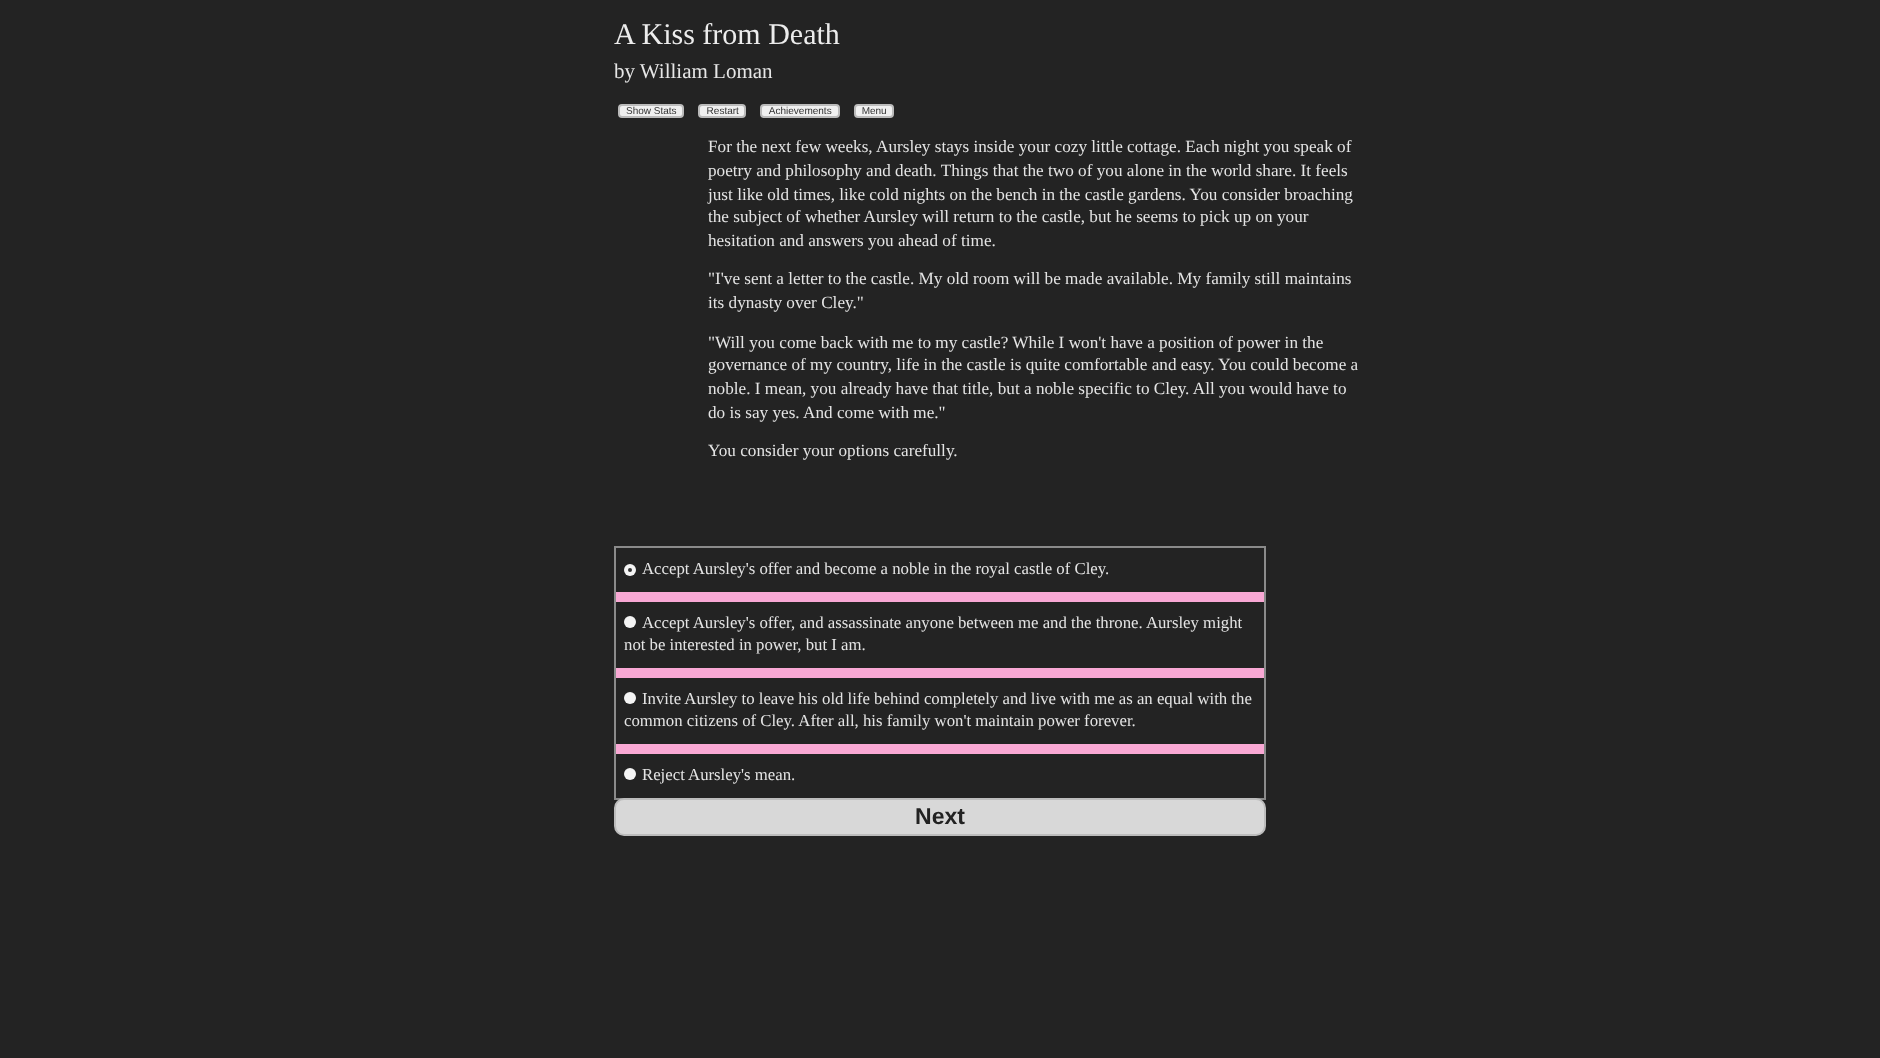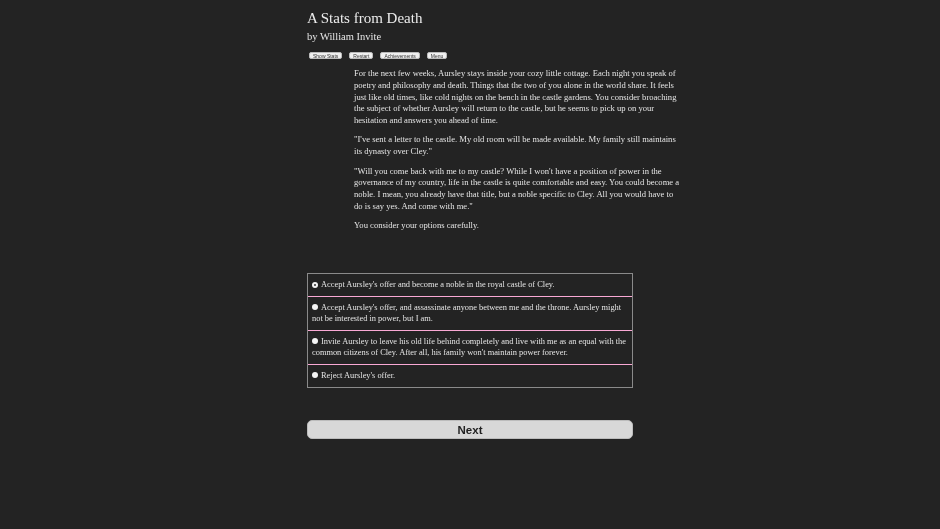--- a/index.html
+++ b/index.html
@@ -77,21 +77,21 @@
       position: absolute;
       top: 273px;
       left: 0;
       width: 324px;
       border: 1px solid #8a8a8a;
       border-radius: 0;
       box-sizing: border-box;
       width: 326px;
     }
     .choice {
-      border-top: 1px solid #f9a8d4;
+      border-top: 5px solid #f9a8d4;
       padding: 5px 4px 5px 4px;
       font-family: "Liberation Serif", serif;
       font-size: 8.4px;
       line-height: 11.6px;
       color: #e4e4e4;
       cursor: pointer;
     }
     .choice:first-child {
       border-top: none;
     }
@@ -110,43 +110,43 @@
       position: absolute;
       left: 2px;
       top: 2px;
       width: 2px;
       height: 2px;
       border-radius: 50%;
       background: #333;
     }
     .next-btn {
       position: absolute;
-      top: 420px;
+      top: 399px;
       left: 0;
       width: 326px;
       height: 19px;
       background: #d8d8d8;
       border: 1px solid #bcbcbc;
       border-radius: 5px;
       box-sizing: border-box;
       font-family: "Liberation Sans", sans-serif;
       font-weight: bold;
       font-size: 11.5px;
       color: #222;
       text-align: center;
       line-height: 17px;
       cursor: pointer;
     }
   </style>
 </head>
 <body>
 
 <div class="container">
-  <h1 class="title">A Stats from Death</h1>
-  <div class="author">by William Invite</div>
+  <h1 class="title">A Kiss from Death</h1>
+  <div class="author">by William Loman</div>
 
   <div class="toolbar">
     <button class="tb-btn">Show Stats</button>
     <button class="tb-btn">Restart</button>
     <button class="tb-btn">Achievements</button>
     <button class="tb-btn">Menu</button>
   </div>
 
   <div class="story">
     <p>For the next few weeks, Aursley stays inside your cozy little cottage. Each night you speak of poetry and philosophy and death. Things that the two of you alone in the world share. It feels just like old times, like cold nights on the bench in the castle gardens. You consider broaching the subject of whether Aursley will return to the castle, but he seems to pick up on your hesitation and answers you ahead of time.</p>
@@ -159,18 +159,18 @@
     <div class="choice">
       <span class="radio checked"></span><span>Accept Aursley's offer and become a noble in the royal castle of Cley.</span>
     </div>
     <div class="choice">
       <span class="radio"></span><span>Accept Aursley's offer, and assassinate anyone between me and the throne. Aursley might not be interested in power, but I am.</span>
     </div>
     <div class="choice">
       <span class="radio"></span><span>Invite Aursley to leave his old life behind completely and live with me as an equal with the common citizens of Cley. After all, his family won't maintain power forever.</span>
     </div>
     <div class="choice">
-      <span class="radio"></span><span>Reject Aursley's offer.</span>
+      <span class="radio"></span><span>Reject Aursley's mean.</span>
     </div>
   </div>
 
   <button class="next-btn">Next</button>
 </div>
 
 </body></html>

